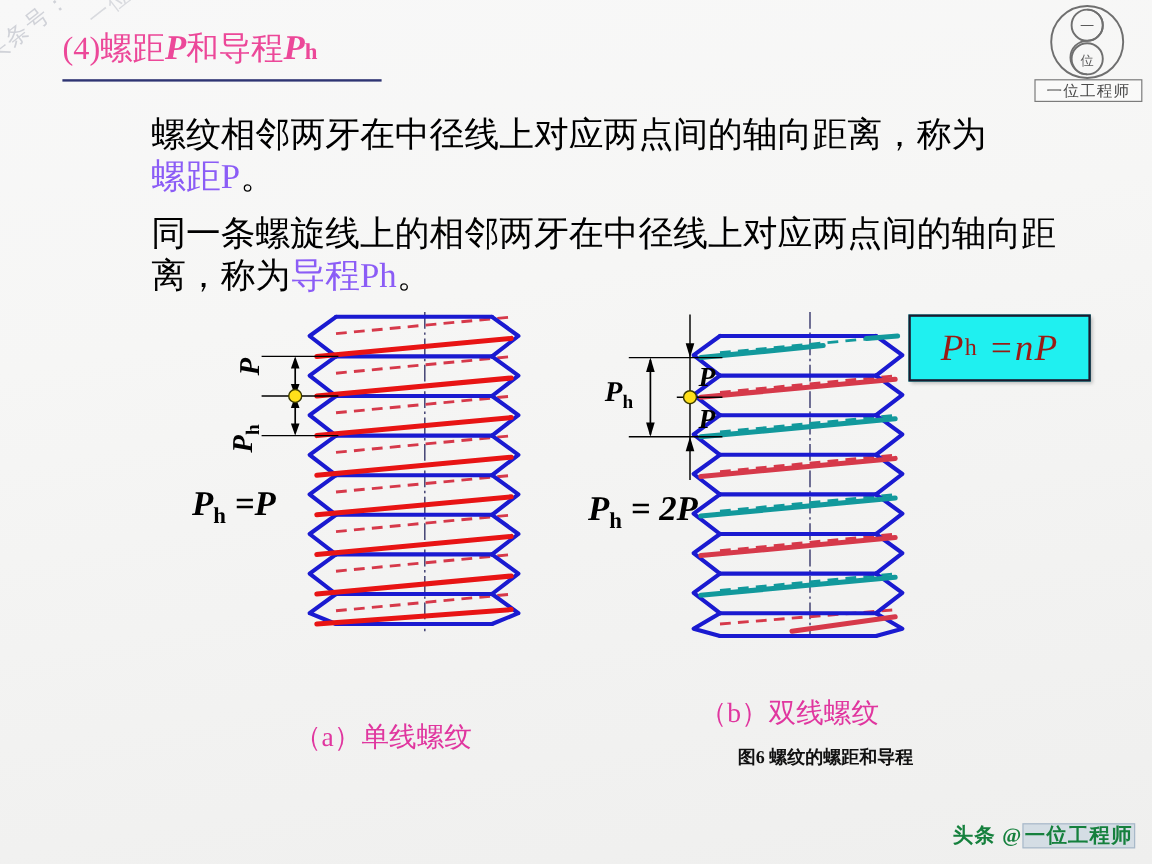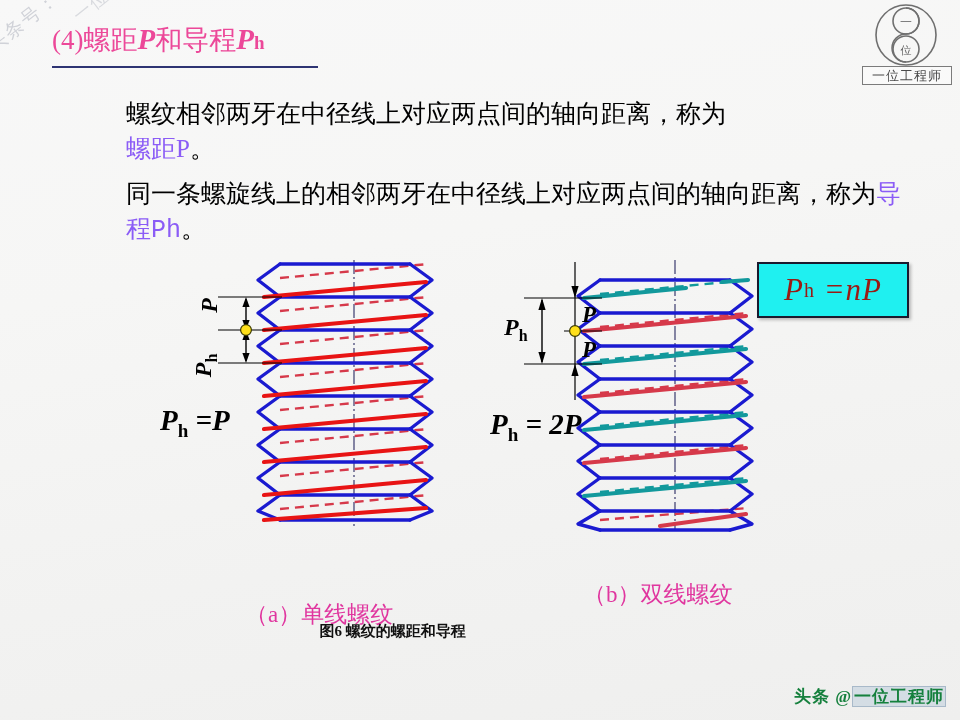--- a/index.html
+++ b/index.html
@@ -81,28 +81,28 @@
     position: absolute;
     left: 52px; top: 66px;
     width: 266px; height: 2px;
     background: #2e3473;
   }
 
   
   .para {
     position: absolute;
     left: 126px;
-    font-size: 25px;
+    font-size: 29px;
     line-height: 35px;
     color: #000;
     font-family: "Liberation Serif", "DejaVu Serif", serif;
     width: 790px;
   }
   #para1 { top: 96px; }
-  #para2 { top: 178px; font-family: Liberation Mono, monospace; }
+  #para2 { top: 178px; }
   .hl { color: #8b5cf6; }
 
   
   #formula-box {
     position: absolute;
     left: 757px; top: 262px;
     width: 148px; height: 52px;
     background: #1ff0f0;
     border: 2px solid #1a1a2e;
     box-shadow: 2px 2px 3px rgba(0,0,0,.25);
@@ -144,23 +144,23 @@
     font-size: 23px;
     color: #e0369f;
     font-family: "Liberation Serif", "DejaVu Serif", serif;
     white-space: nowrap;
   }
   #cap-a { left: 245px; top: 551px; margin-top: 48px; }
   #cap-b { left: 583px; top: 551px; margin-top: 28px; }
 
   #fig-caption {
     position: absolute;
-    left: 12px; top: 622px;
+    left: 0; top: 622px;
     width: 761px;
-    text-align: center;
+    text-align: right;
     font-size: 15px;
     font-weight: bold;
     color: #111;
     font-family: "Liberation Serif", "DejaVu Serif", serif;
   }
 
   
   #wm-bottom {
     position: absolute;
     right: 14px; bottom: 12px;

